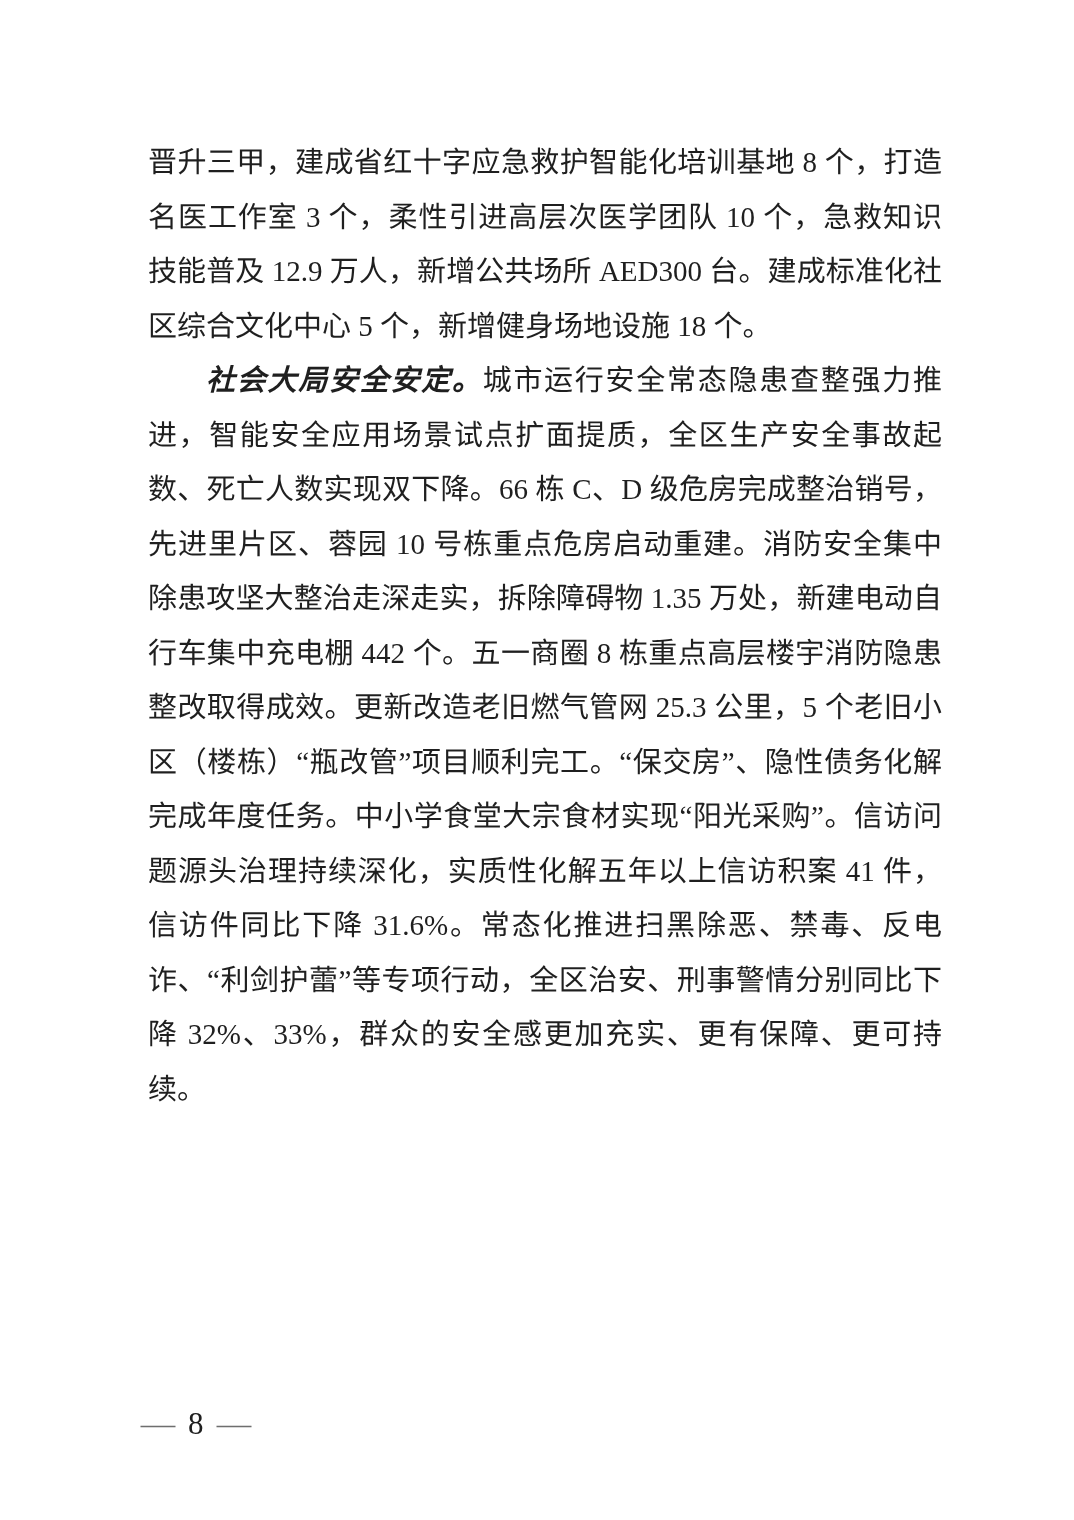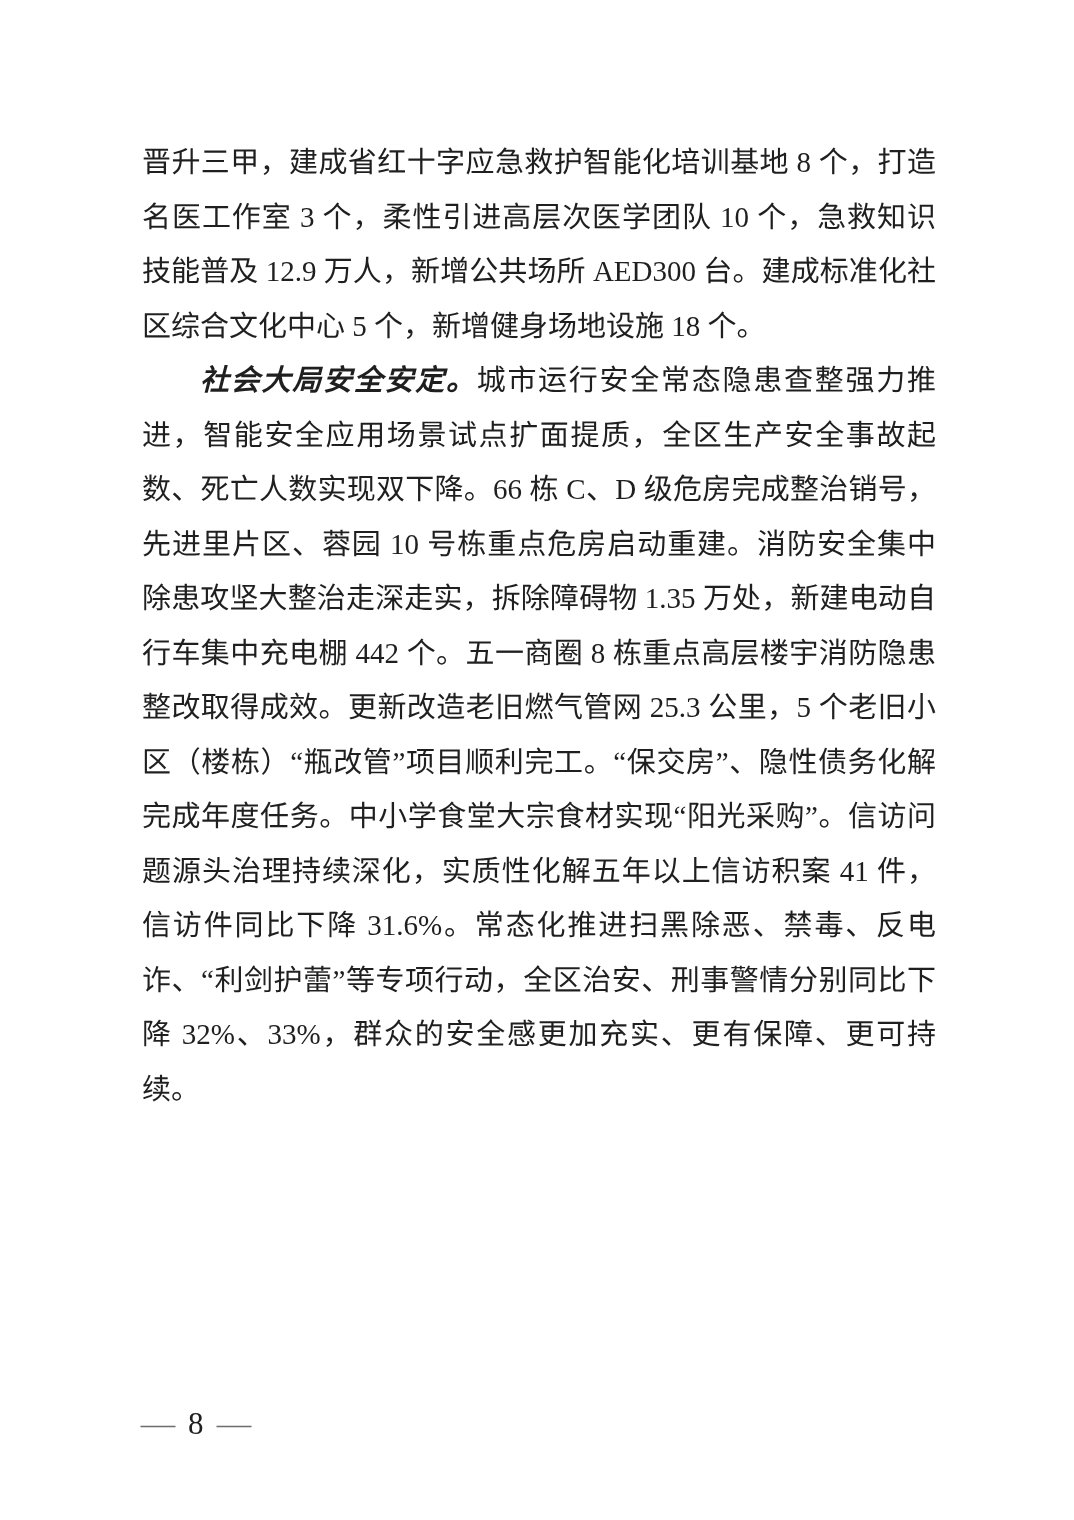--- a/index.html
+++ b/index.html
@@ -12,21 +12,21 @@
     width: 1074px;
     height: 1520px;
     margin: 0 auto;
     background: #ffffff;
     overflow: hidden;
     font-family: "Liberation Serif", "DejaVu Serif", serif;
     color: #1f1f1f;
   }
   .content {
     position: absolute;
-    left: 142px;
+    left: 148px;
     top: 135px;
     width: 794px;
   }
   .para {
     margin: 0;
     font-size: 29px;
     line-height: 54.5px;
     text-align: justify;
     text-justify: inter-character;
     color: #1f1f1f;

